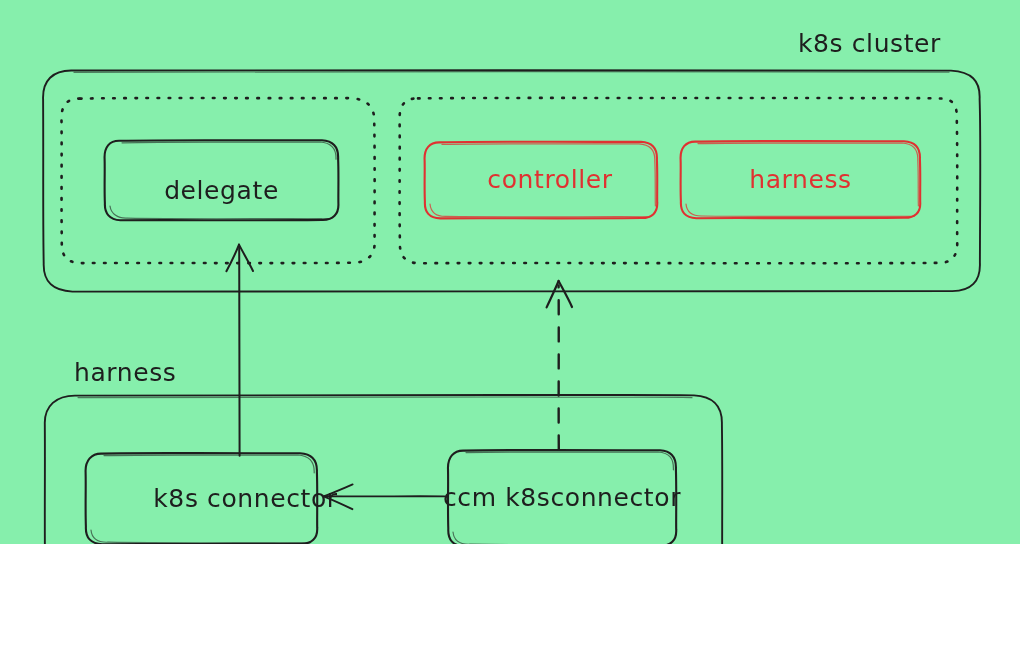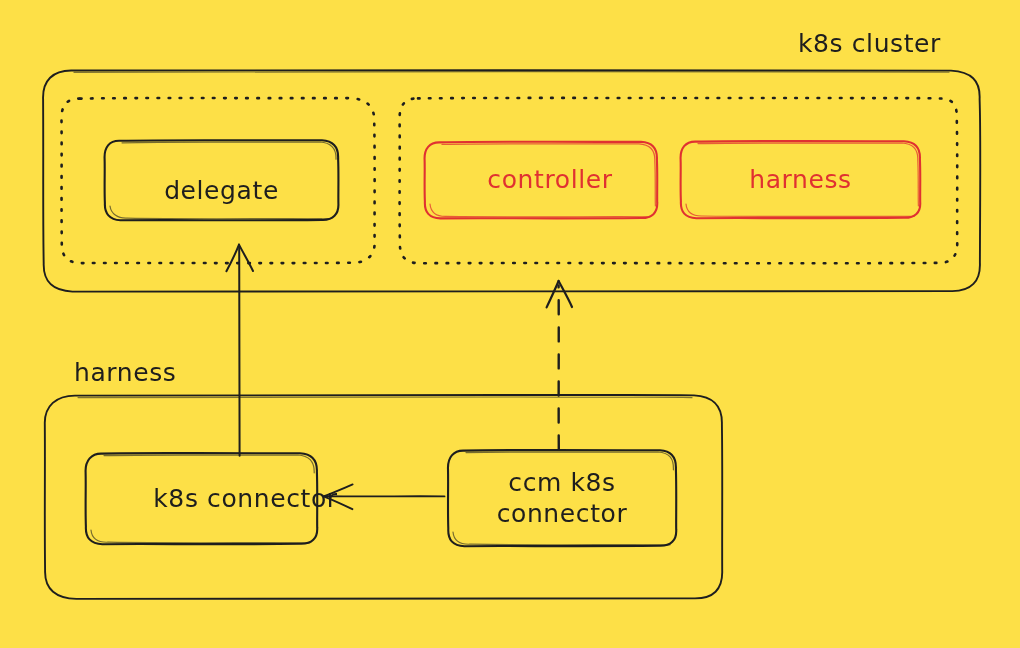--- a/index.html
+++ b/index.html
@@ -3,22 +3,22 @@
 <meta charset="utf-8">
 <style>
   html, body {
     margin: 0;
     padding: 0;
     background: #ffffff;
   }
   #canvas {
     position: relative;
     width: 1020px;
-    height: 648px;
-    background: #fde047;
+    height: 544px;
+    background: #86efac;
     overflow: hidden;
     font-family: "DejaVu Sans", sans-serif;
   }
   #sketch {
     position: absolute;
     left: 0;
     top: 0;
     width: 1020px;
     height: 648px;
   }
@@ -195,18 +195,18 @@
   <div class="label group-title" style="left:74px; top:357px; width:220px;">harness</div>
 
   <div class="label box-label" style="left:105px; top:140px; width:233px; height:80px;margin-top:11px;">delegate</div>
 
   <div class="label box-label red" style="left:434px; top:142px; width:232px; height:76px;">controller</div>
 
   <div class="label box-label red" style="left:681px; top:141px; width:239px; height:77px;">harness</div>
 
   <div class="label box-label" style="left:86px; top:453px; width:231px; height:91px;padding-left:44px;">k8s connector</div>
 
-  <div class="label box-label" style="left:448px; top:450px; width:228px; height:96px; flex-direction:column;">
+  <div class="label box-label" style="left:448px; top:450px; width:228px; height:96px; flex-direction:row;">
     <span>ccm k8s</span>
     <span>connector</span>
   </div>
 
 </div>
 
 </body></html>

